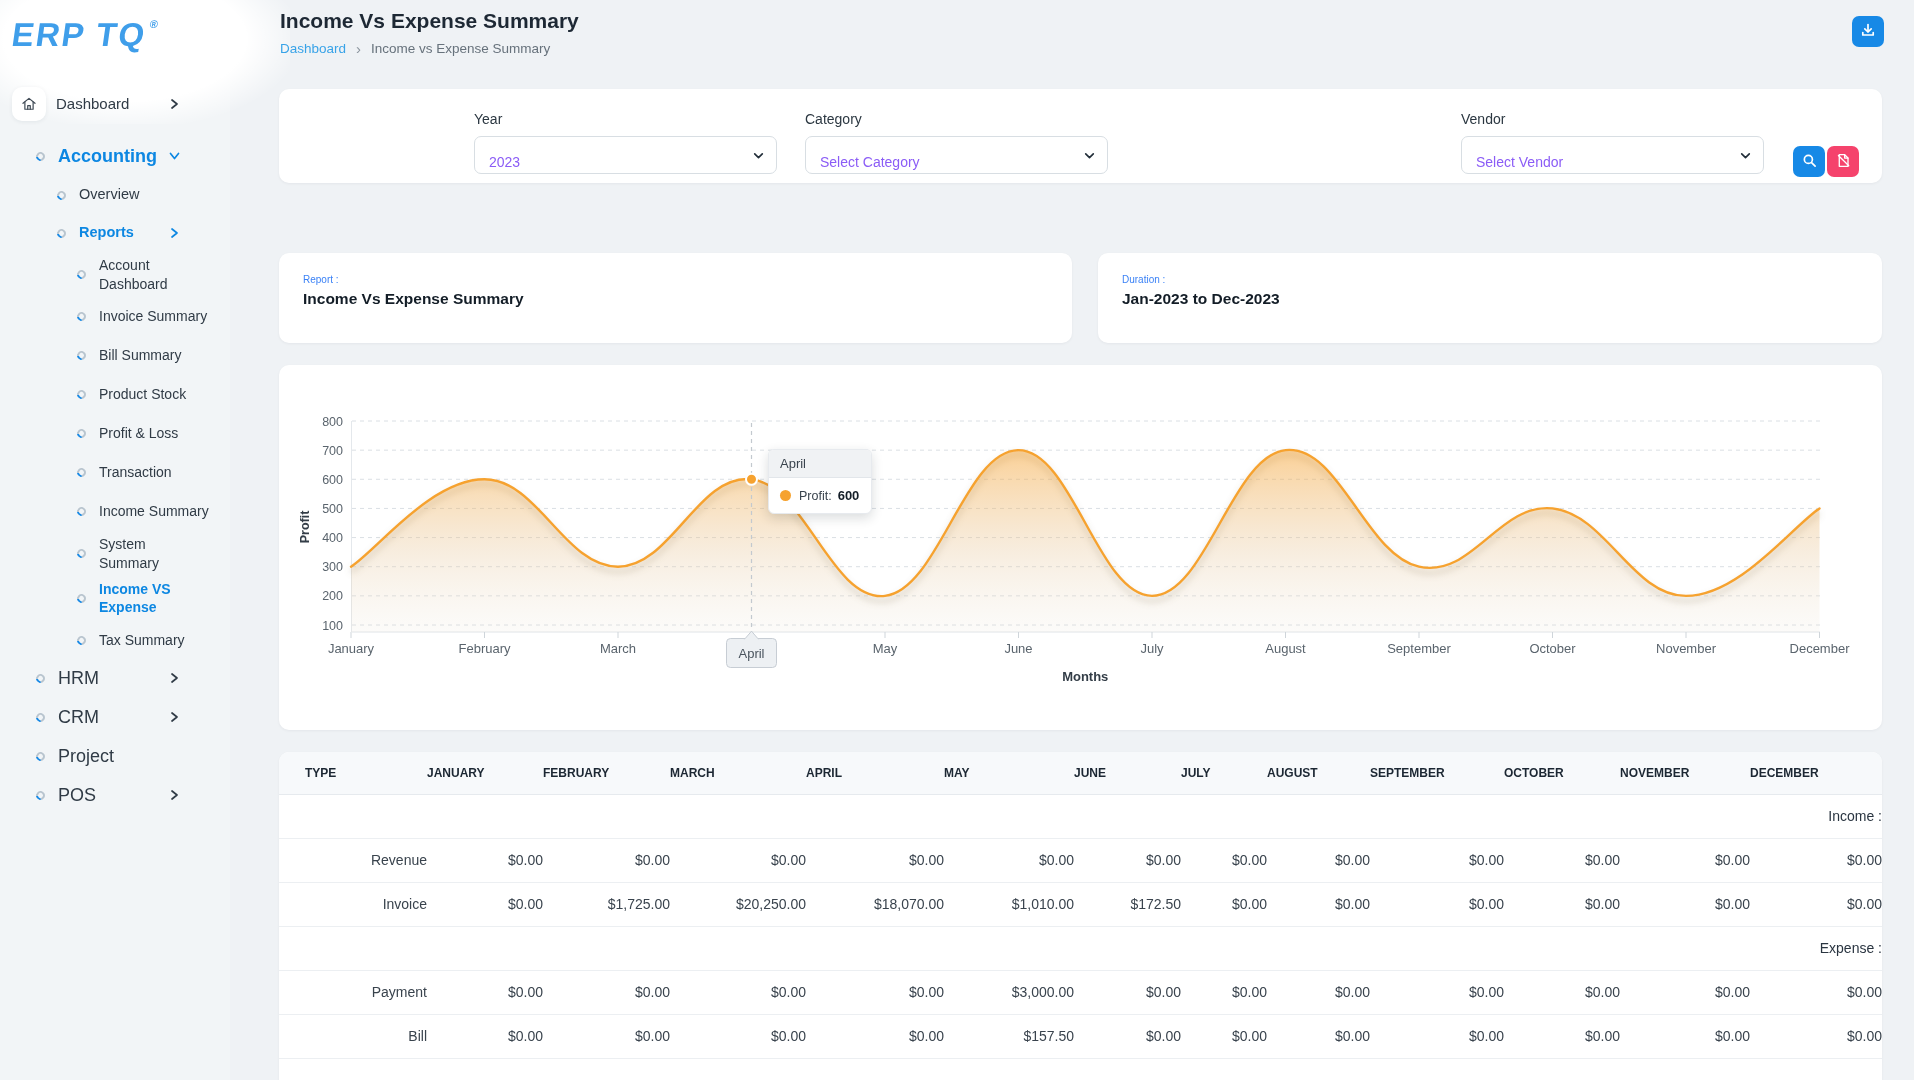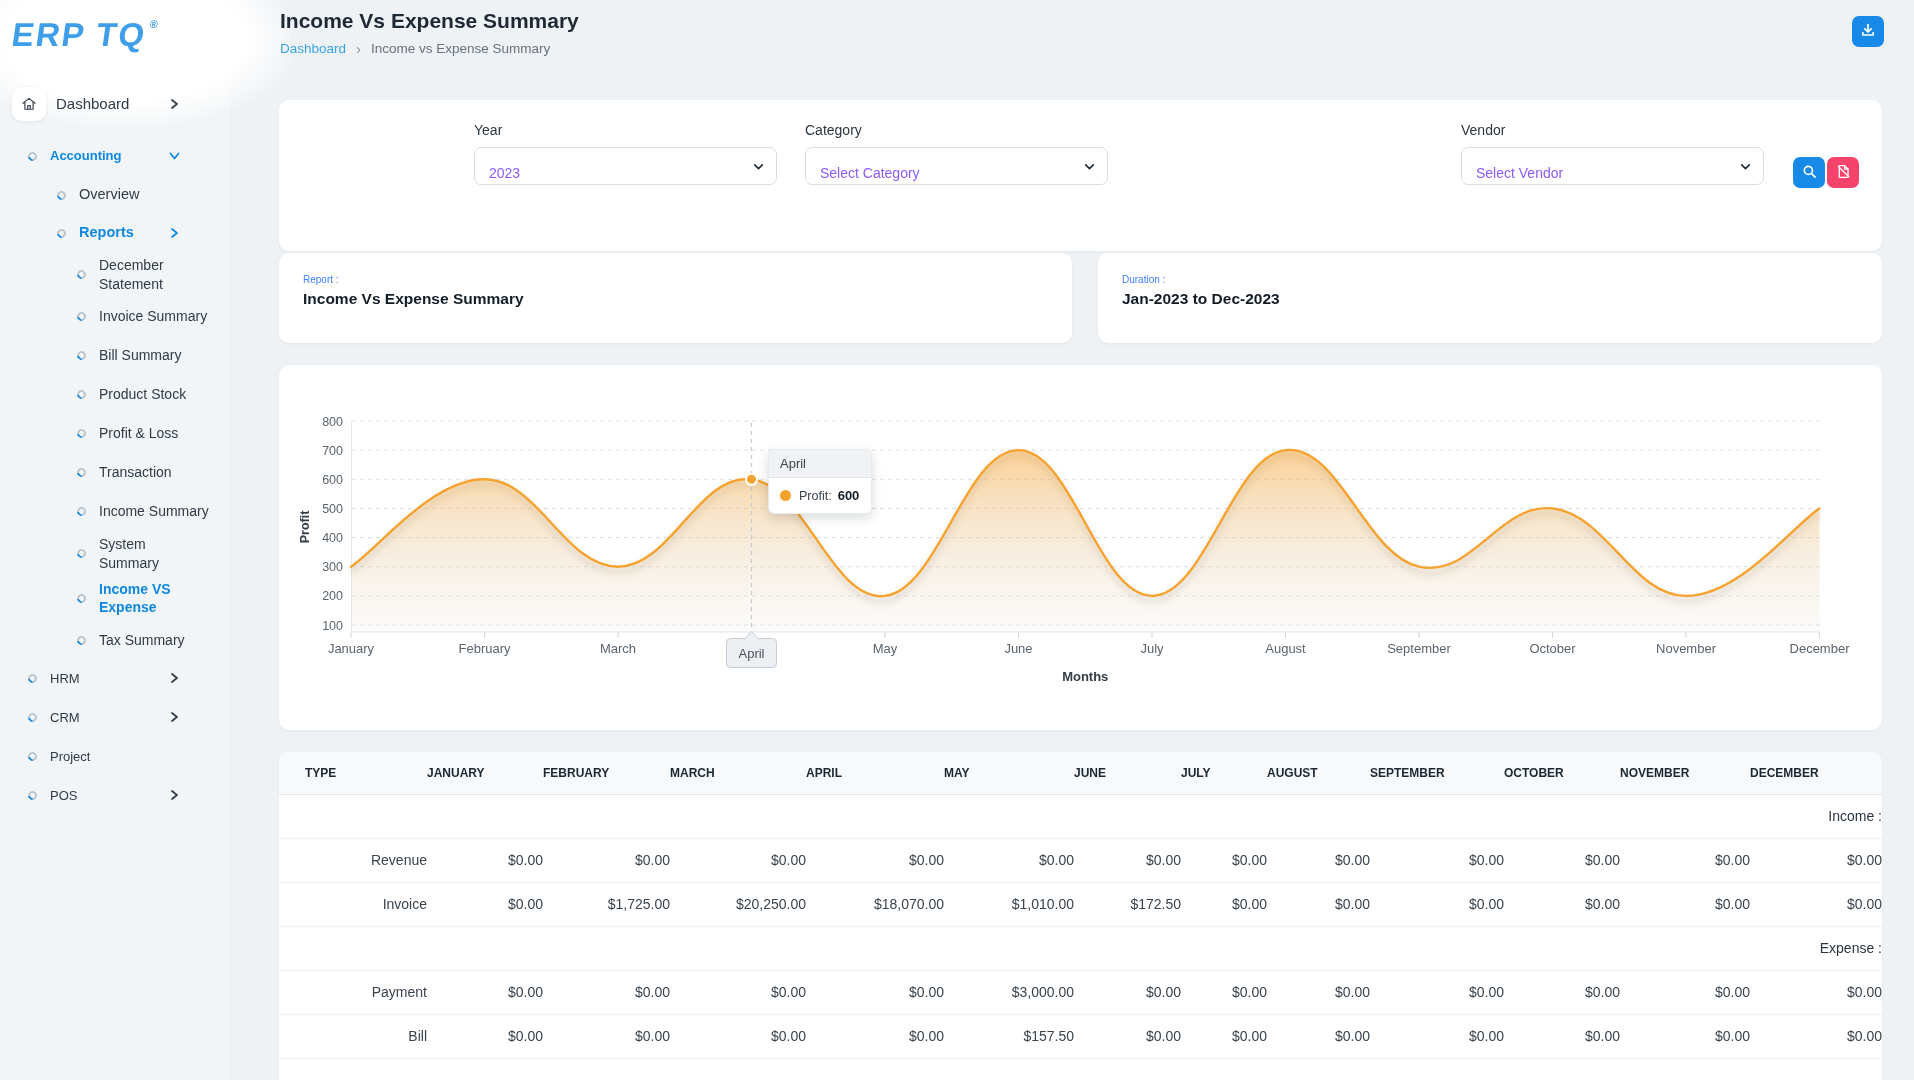--- a/index.html
+++ b/index.html
@@ -11,21 +11,21 @@
   aside { position:absolute; left:0; top:0; width:230px; height:1080px; background:#f2f5f7; }
   .logo-blob { position:absolute; left:-40px; top:-46px; width:330px; height:170px;
     background:radial-gradient(ellipse at 50% 50%, #ffffff 52%, rgba(255,255,255,0) 76%); }
   .logo { position:absolute; left:12px; top:16px; font-size:33px; font-weight:700;
     color:#3f9eea; letter-spacing:2px; transform:skewX(-8deg); white-space:nowrap; }
   .logo sup { font-size:11px; letter-spacing:0; margin-left:2px; vertical-align:18px; }
   #sidebar-nav { position:absolute; left:0; top:84px; width:230px; }
   .s-item { position:relative; display:flex; align-items:center; color:#303b46; cursor:pointer; }
   .s-item .label { line-height:1.35; }
   .lvl0 { padding-left:12px; height:40px; margin-bottom:17px; font-size:15px; }
-  .lvl1 { padding-left:28px; height:30px; margin-bottom:9px; font-size:13px; }
+  .lvl1 { padding-left:36px; height:30px; margin-bottom:9px; font-size:18px; }
   .lvl2 { padding-left:57px; height:30px; margin-bottom:8px; font-size:14.5px; }
   .lvl3 { padding-left:77px; min-height:32px; margin-bottom:7px; font-size:14px; }
   .lvl3 .label { max-width:110px; }
   .s-item.active { color:#0d87e2; font-weight:700; }
   .iconbox { width:34px; height:34px; background:#fff; border-radius:10px; margin-right:10px;
     display:flex; align-items:center; justify-content:center; box-shadow:0 1px 4px rgba(20,40,60,.07); flex:0 0 34px; }
   .bullet { width:9px; height:9px; border-radius:50%; border:2px solid #b9c5cf; border-bottom-color:#1789e6;
     transform:rotate(40deg); margin-right:13px; flex:0 0 9px; }
   .chev { position:absolute; left:170px; display:flex; align-items:center; }
   .chev svg { display:block; }
@@ -35,21 +35,21 @@
   .page-title { position:absolute; left:280px; top:9px; font-size:21px; font-weight:700; color:#1d2834; }
   .breadcrumb { position:absolute; left:280px; top:40px; font-size:13.5px; display:flex; align-items:center; }
   .breadcrumb .home { color:#38a3e8; cursor:pointer; }
   .breadcrumb .sep { color:#8a949d; margin:0 10px; font-size:15px; }
   .breadcrumb .cur { color:#67727c; }
   .dl-btn { position:absolute; left:1852px; top:16px; width:32px; height:31px; background:#1789e6;
     border:none; border-radius:7px; display:flex; align-items:center; justify-content:center; cursor:pointer; }
 
   
   .card { position:absolute; background:#fff; border-radius:10px; box-shadow:0 1px 3px rgba(16,24,40,.05); }
-  .filter-card { left:279px; top:100px; width:1603px; height:151px; }
+  .filter-card { left:279px; top:89px; width:1603px; height:94px; }
   .f-group { position:absolute; top:22px; width:303px; }
   .f-group .f-label { font-size:14px; color:#2b3741; margin-bottom:9px; }
   .select-wrap { position:relative; }
   .select-wrap select { width:100%; height:38px; border:1px solid #d8dee3; border-radius:7px;
     background:#fff; font-family:"Liberation Sans",sans-serif; font-size:14px; color:#8b5cf6;
     padding:14px 30px 0 14px; appearance:none; -webkit-appearance:none; cursor:pointer; }
   .select-wrap .sel-chev { position:absolute; right:12px; top:12px; pointer-events:none; }
   .g1{left:195px} .g2{left:526px} .g3{left:854px} .g4{left:1182px}
   .icon-btn { position:absolute; top:57px; width:32px; height:31px; border:none; border-radius:7px;
     display:flex; align-items:center; justify-content:center; cursor:pointer; }
@@ -123,21 +123,21 @@
           <span class="bullet"></span>
           <span class="label">Reports</span>
           <span class="chev ">
             <svg width="9" height="12" viewBox="0 0 9 12" fill="none" stroke="currentColor" stroke-width="1.7" stroke-linecap="round" stroke-linejoin="round">
               <path d="M2 2 L7 6 L2 10"></path>
             </svg>
           </span>
         </div>
         <div class="s-item lvl3">
           <span class="bullet"></span>
-          <span class="label">December Statement</span>
+          <span class="label">Account Dashboard</span>
         </div>
         <div class="s-item lvl3">
           <span class="bullet"></span>
           <span class="label">Invoice Summary</span>
         </div>
         <div class="s-item lvl3">
           <span class="bullet"></span>
           <span class="label">Bill Summary</span>
         </div>
         <div class="s-item lvl3">

